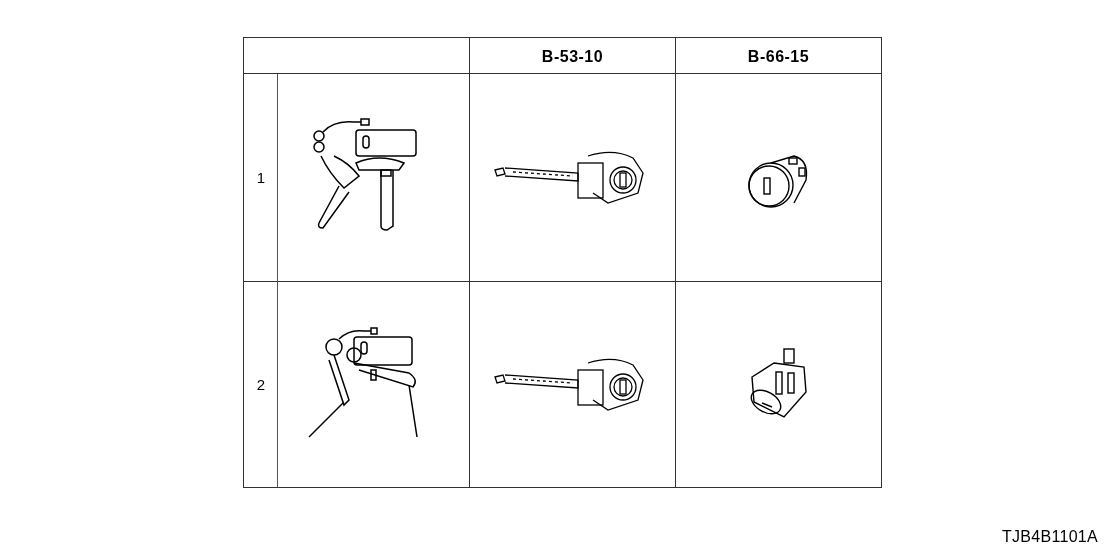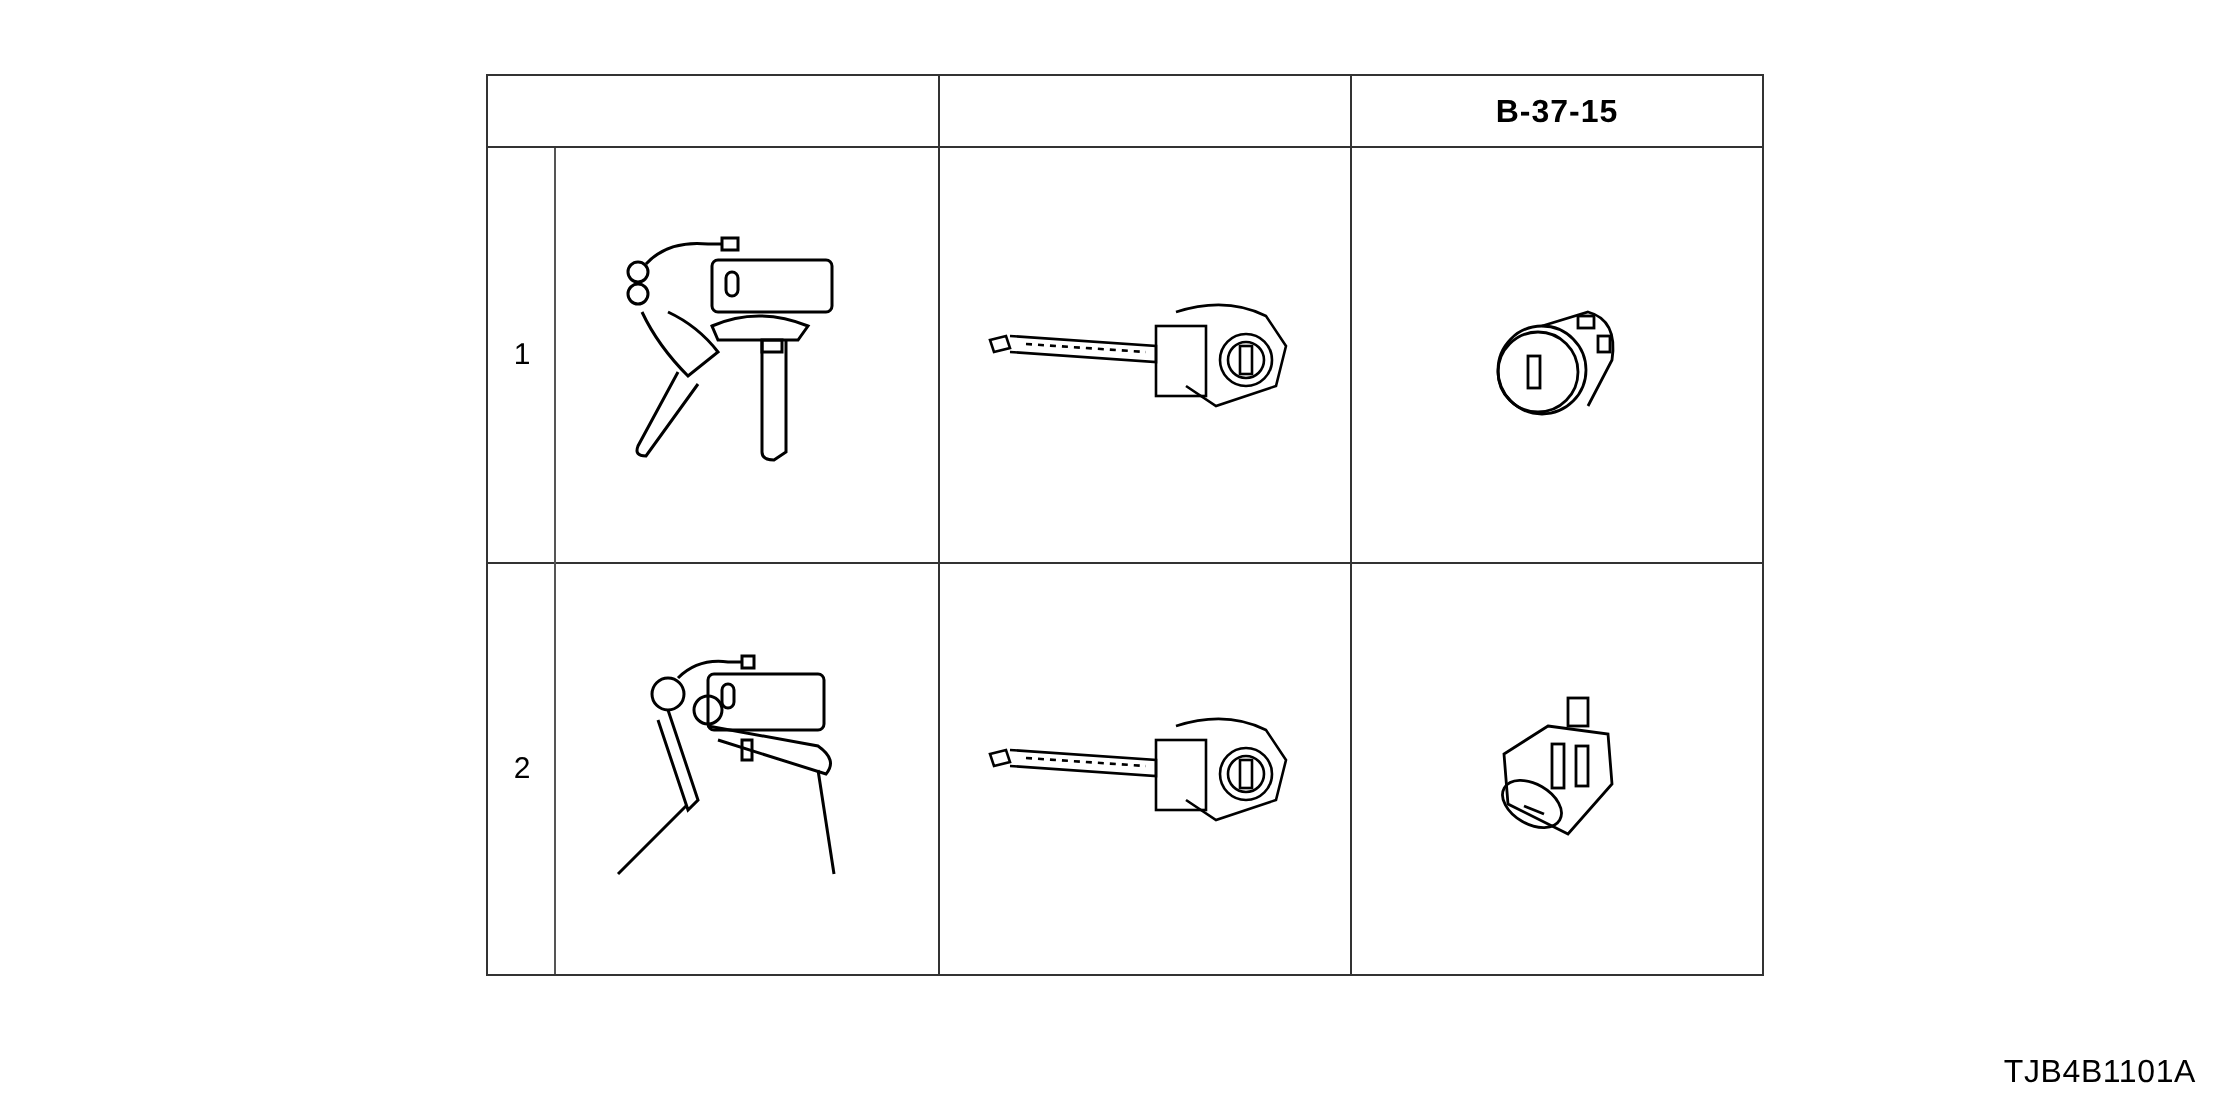--- a/index.html
+++ b/index.html
@@ -17,21 +17,22 @@
 <body>
 
 <div class="tbl">
   <div class="hline" style="top:35px"></div>
   <div class="hline" style="top:243px"></div>
   <div class="vline" style="left:225px"></div>
   <div class="vline" style="left:431px"></div>
   <div class="vline" style="left:33px;top:36px;border-left-width:1px;border-color:#555"></div>
 
   <div class="hdr" style="left:0;width:225px"></div>
-  <div class="hdr" style="left:432px;width:205px">B-37-15</div>
+  <div class="hdr" style="left:226px;width:205px">B-53-10</div>
+  <div class="hdr" style="left:432px;width:205px">B-66-15</div>
 
   <div class="rownum" style="top:36px;height:207px">1</div>
   <div class="rownum" style="top:244px;height:205px">2</div>
 
   <div class="cell" style="left:34px;top:36px;width:191px;height:207px">
     <svg width="130" height="120" viewBox="0 0 130 120" fill="none" stroke="#000" stroke-width="1.5">
       <circle cx="10" cy="18" r="5"></circle>
         <circle cx="10" cy="29" r="5"></circle>
       <path d="M14 14 Q25 2 45 4 L52 4"></path>
       <rect x="52" y="1" width="8" height="6"></rect>

